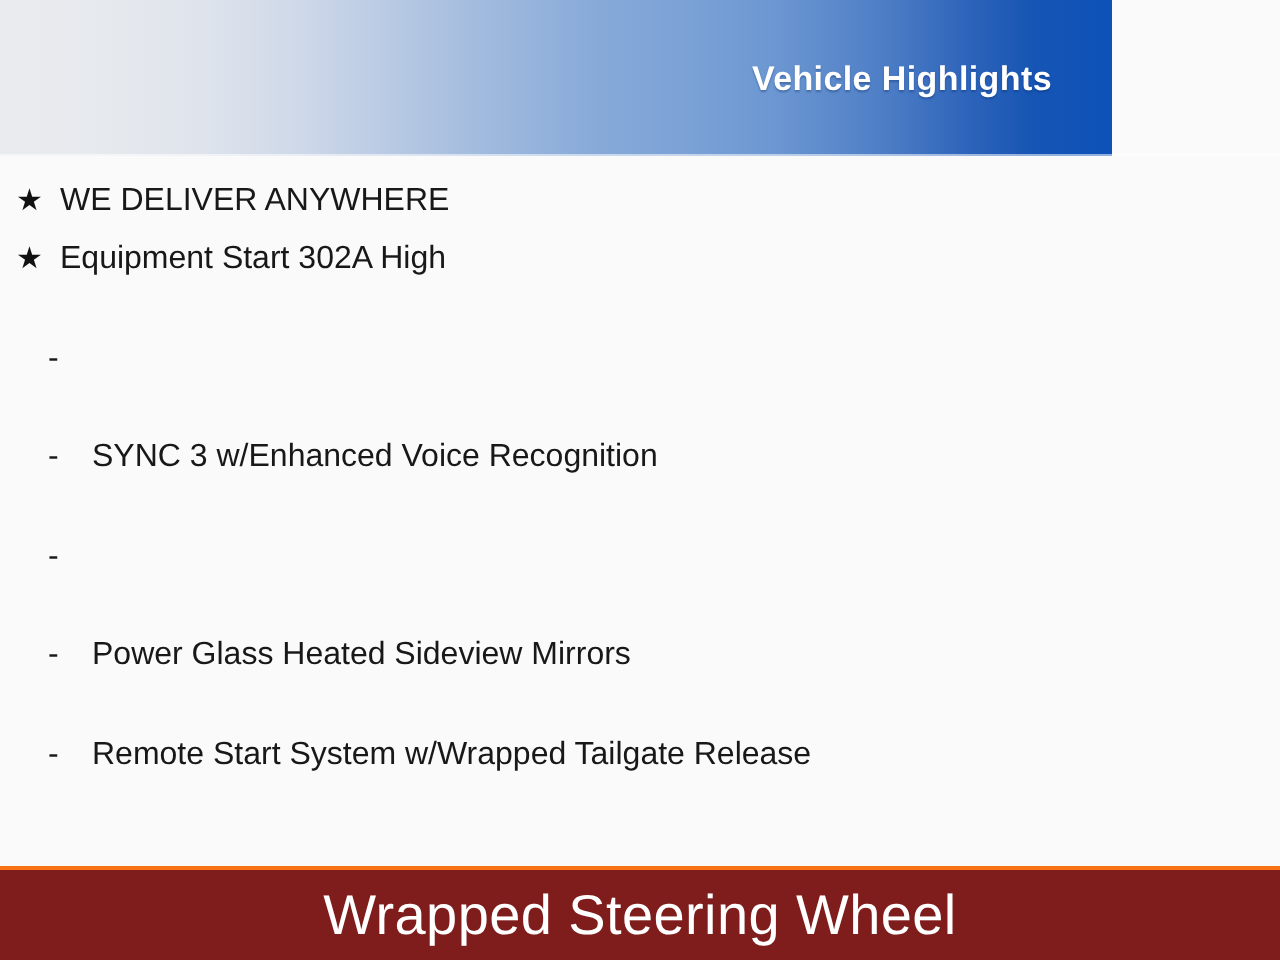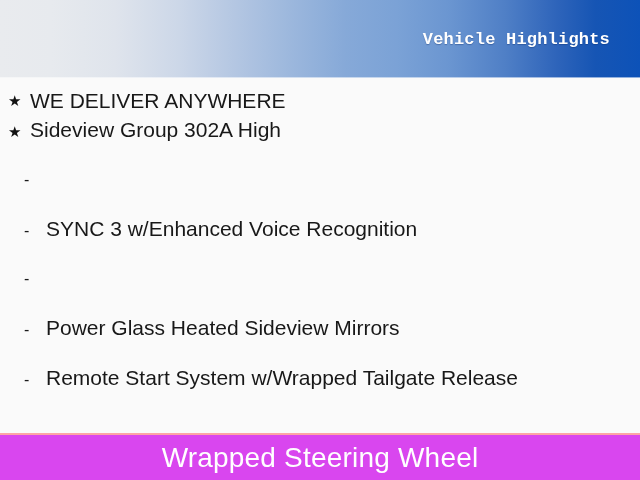--- a/index.html
+++ b/index.html
@@ -21,41 +21,40 @@
     width: 640px;
     height: 480px;
     background: #fafafa;
     display: flex;
     flex-direction: column;
   }
 
   
   .header-band {
     position: relative;
-    width: 640px;
+    width: 556px;
     height: 78px;
     flex: 0 0 78px;
     background: linear-gradient(
         to right,
         #e9ebee 0%,
         #e7eaee 8%,
         #dfe4ec 18%,
         #ccd7e8 28%,
         #b3c6e2 37%,
         #9db8dd 45%,
         #86a9d8 54%,
         #7ba2d6 62%,
         #6b96d1 70%,
         #4f7fc6 79%,
         #2e64ba 87%,
         #1655b4 93%,
         #0d52b8 100%
     );
     box-sizing: border-box;
-    font-family: Liberation Mono, monospace;
   }
 
   .header-title {
     position: absolute;
     right: 30px;
     top: 30px;
     font-size: 17px;
     font-weight: bold;
     color: #ffffff;
     letter-spacing: 0.2px;
@@ -113,34 +112,34 @@
 
   .bullet-row.sub .bullet-marker {
     width: 22px;
     margin-left: 16px;
     font-size: 16px;
     color: #1a1a1a;
   }
 
   .bullet-text {
     flex: 1 1 auto;
-    font-size: 21px;
+    font-size: 16px;
     line-height: 22px;
     color: #181818;
     white-space: nowrap;
   }
 
   
   .footer-bar {
     position: relative;
     width: 640px;
     height: 47px;
     flex: 0 0 47px;
-    background: #d946ef;
-    border-top: 2px solid #fca5a5;
+    background: #7f1d1d;
+    border-top: 2px solid #f97316;
     box-sizing: border-box;
     display: flex;
     align-items: center;
     justify-content: center;
   }
 
   .footer-title {
     font-size: 28px;
     font-weight: normal;
     color: #ffffff;
@@ -160,21 +159,21 @@
   </div>
 
   <div class="body-area">
     <ul class="bullet-list">
         <li class="bullet-row first">
           <span class="bullet-marker">★</span>
           <span class="bullet-text">WE DELIVER ANYWHERE</span>
         </li>
         <li class="bullet-row">
           <span class="bullet-marker">★</span>
-          <span class="bullet-text">Sideview Group 302A High</span>
+          <span class="bullet-text">Equipment Start 302A High</span>
         </li>
         <li class="bullet-row sub">
           <span class="bullet-marker">-</span>
         </li>
         <li class="bullet-row sub">
           <span class="bullet-marker">-</span>
           <span class="bullet-text">SYNC 3 w/Enhanced Voice Recognition</span>
         </li>
         <li class="bullet-row sub">
           <span class="bullet-marker">-</span>

